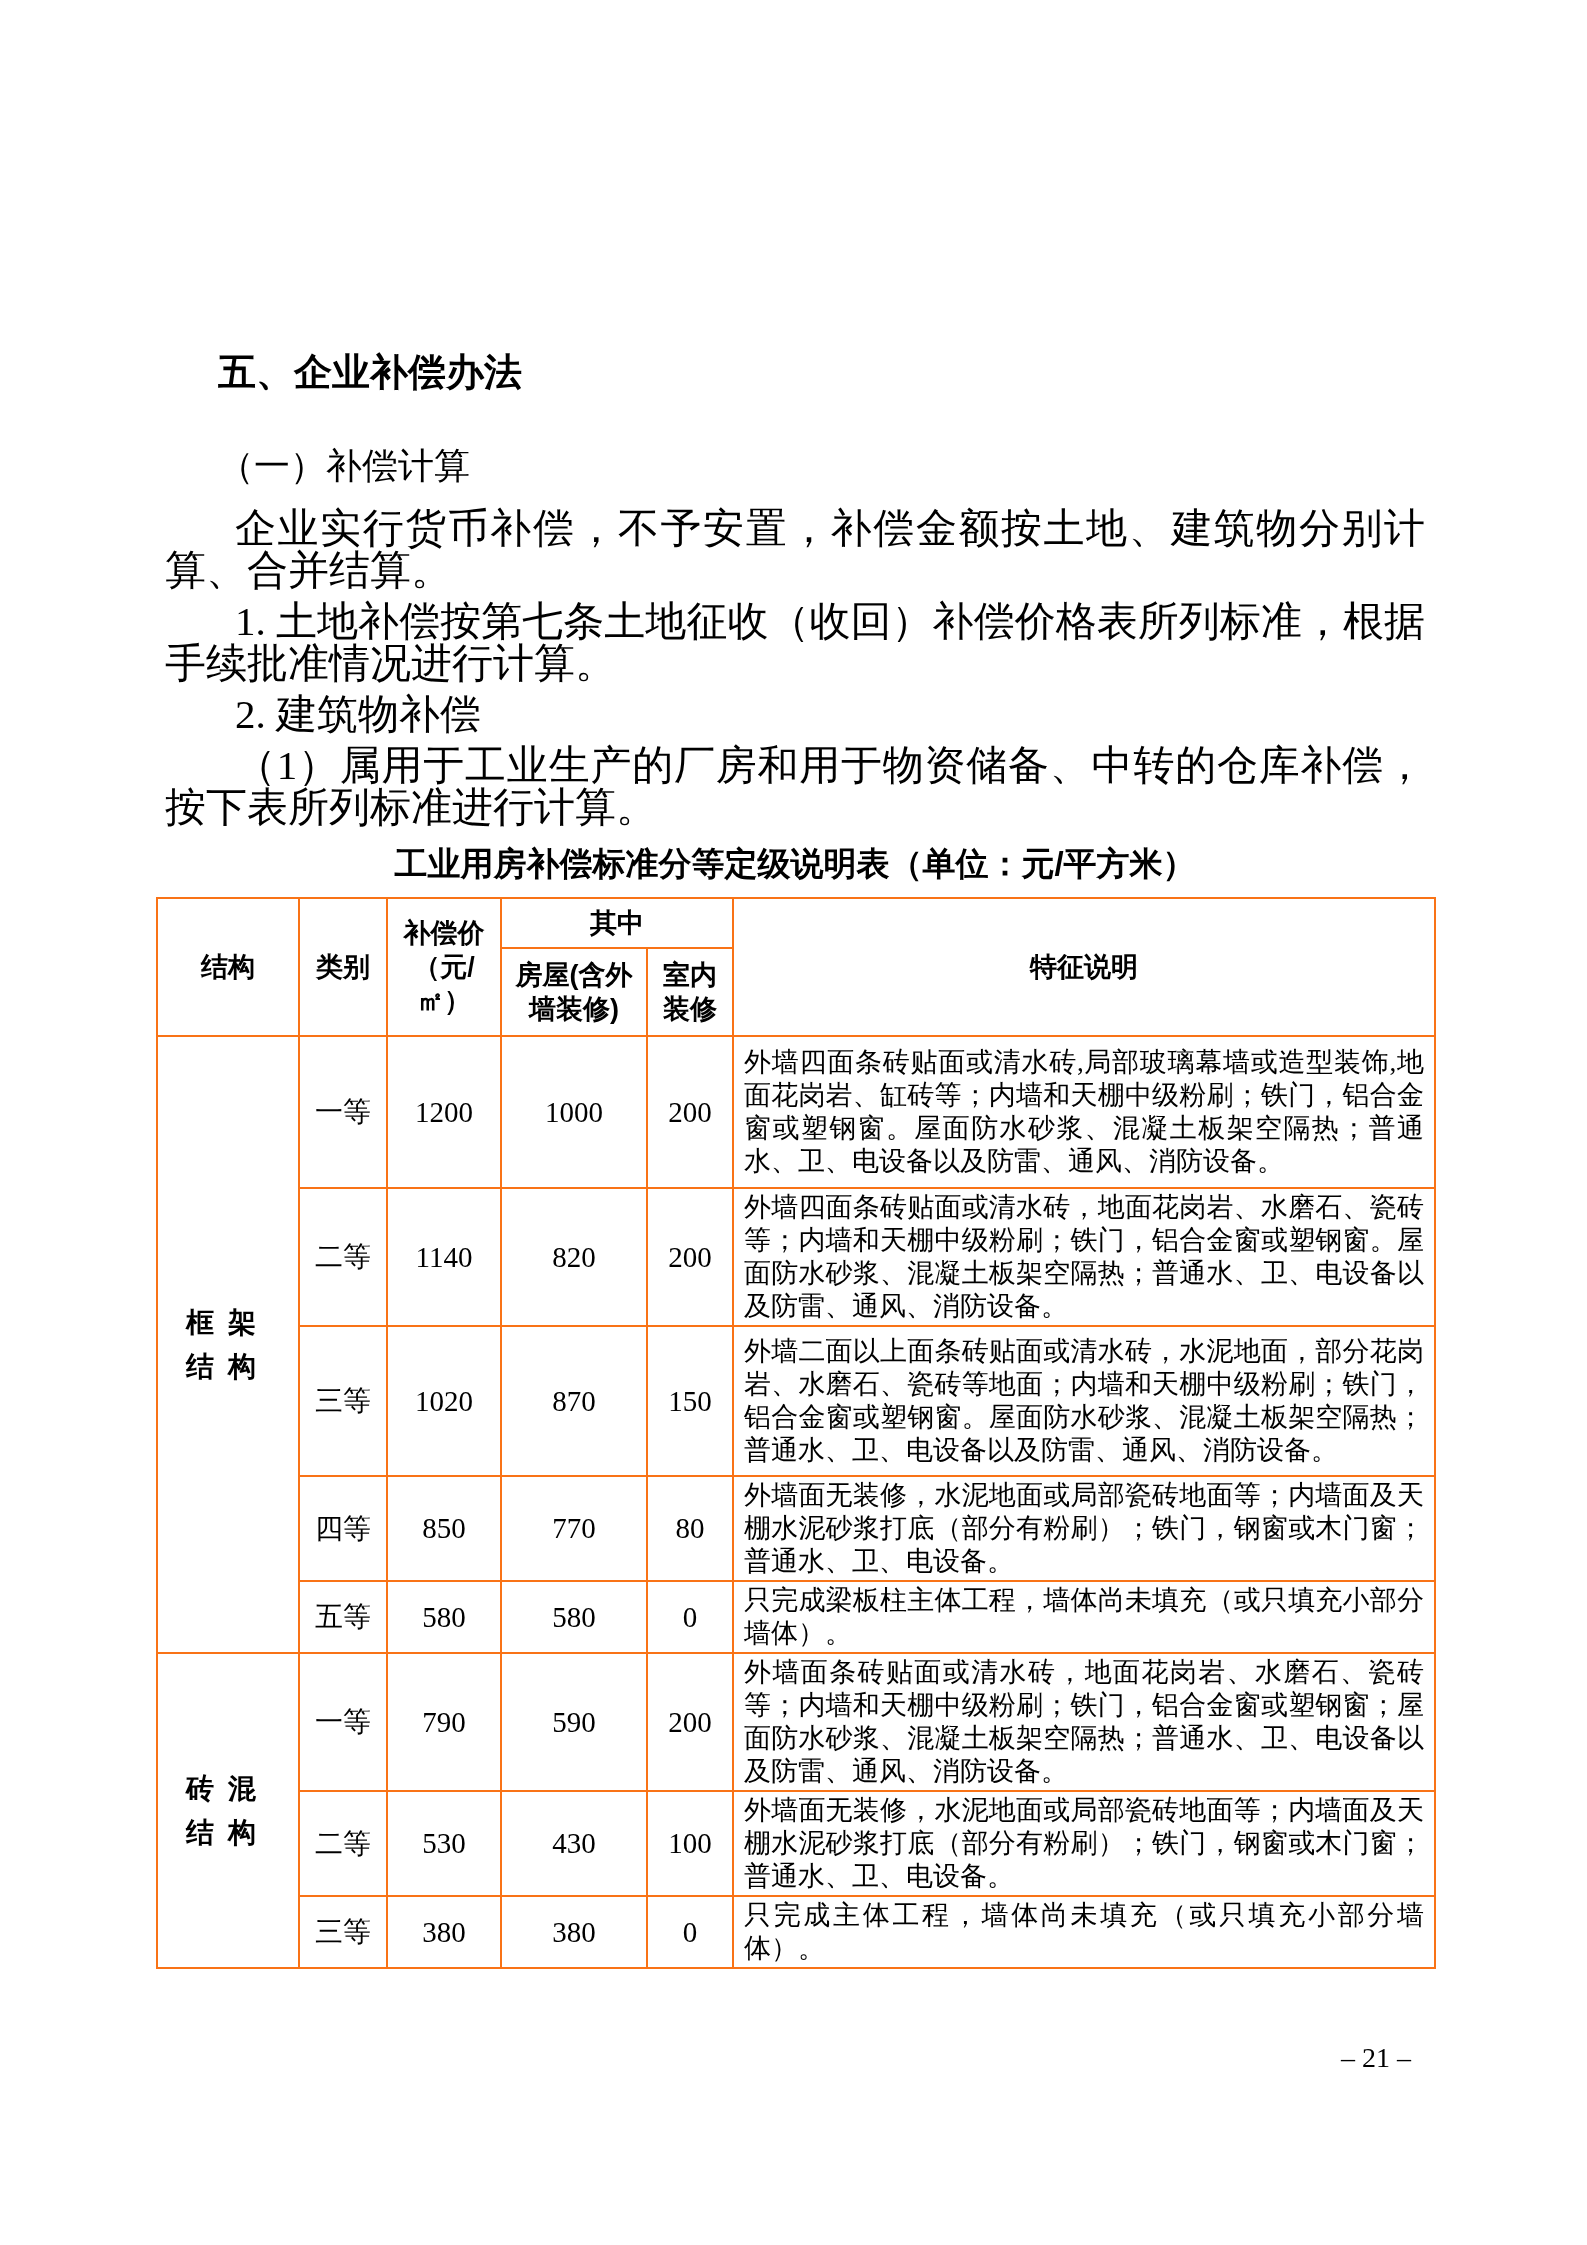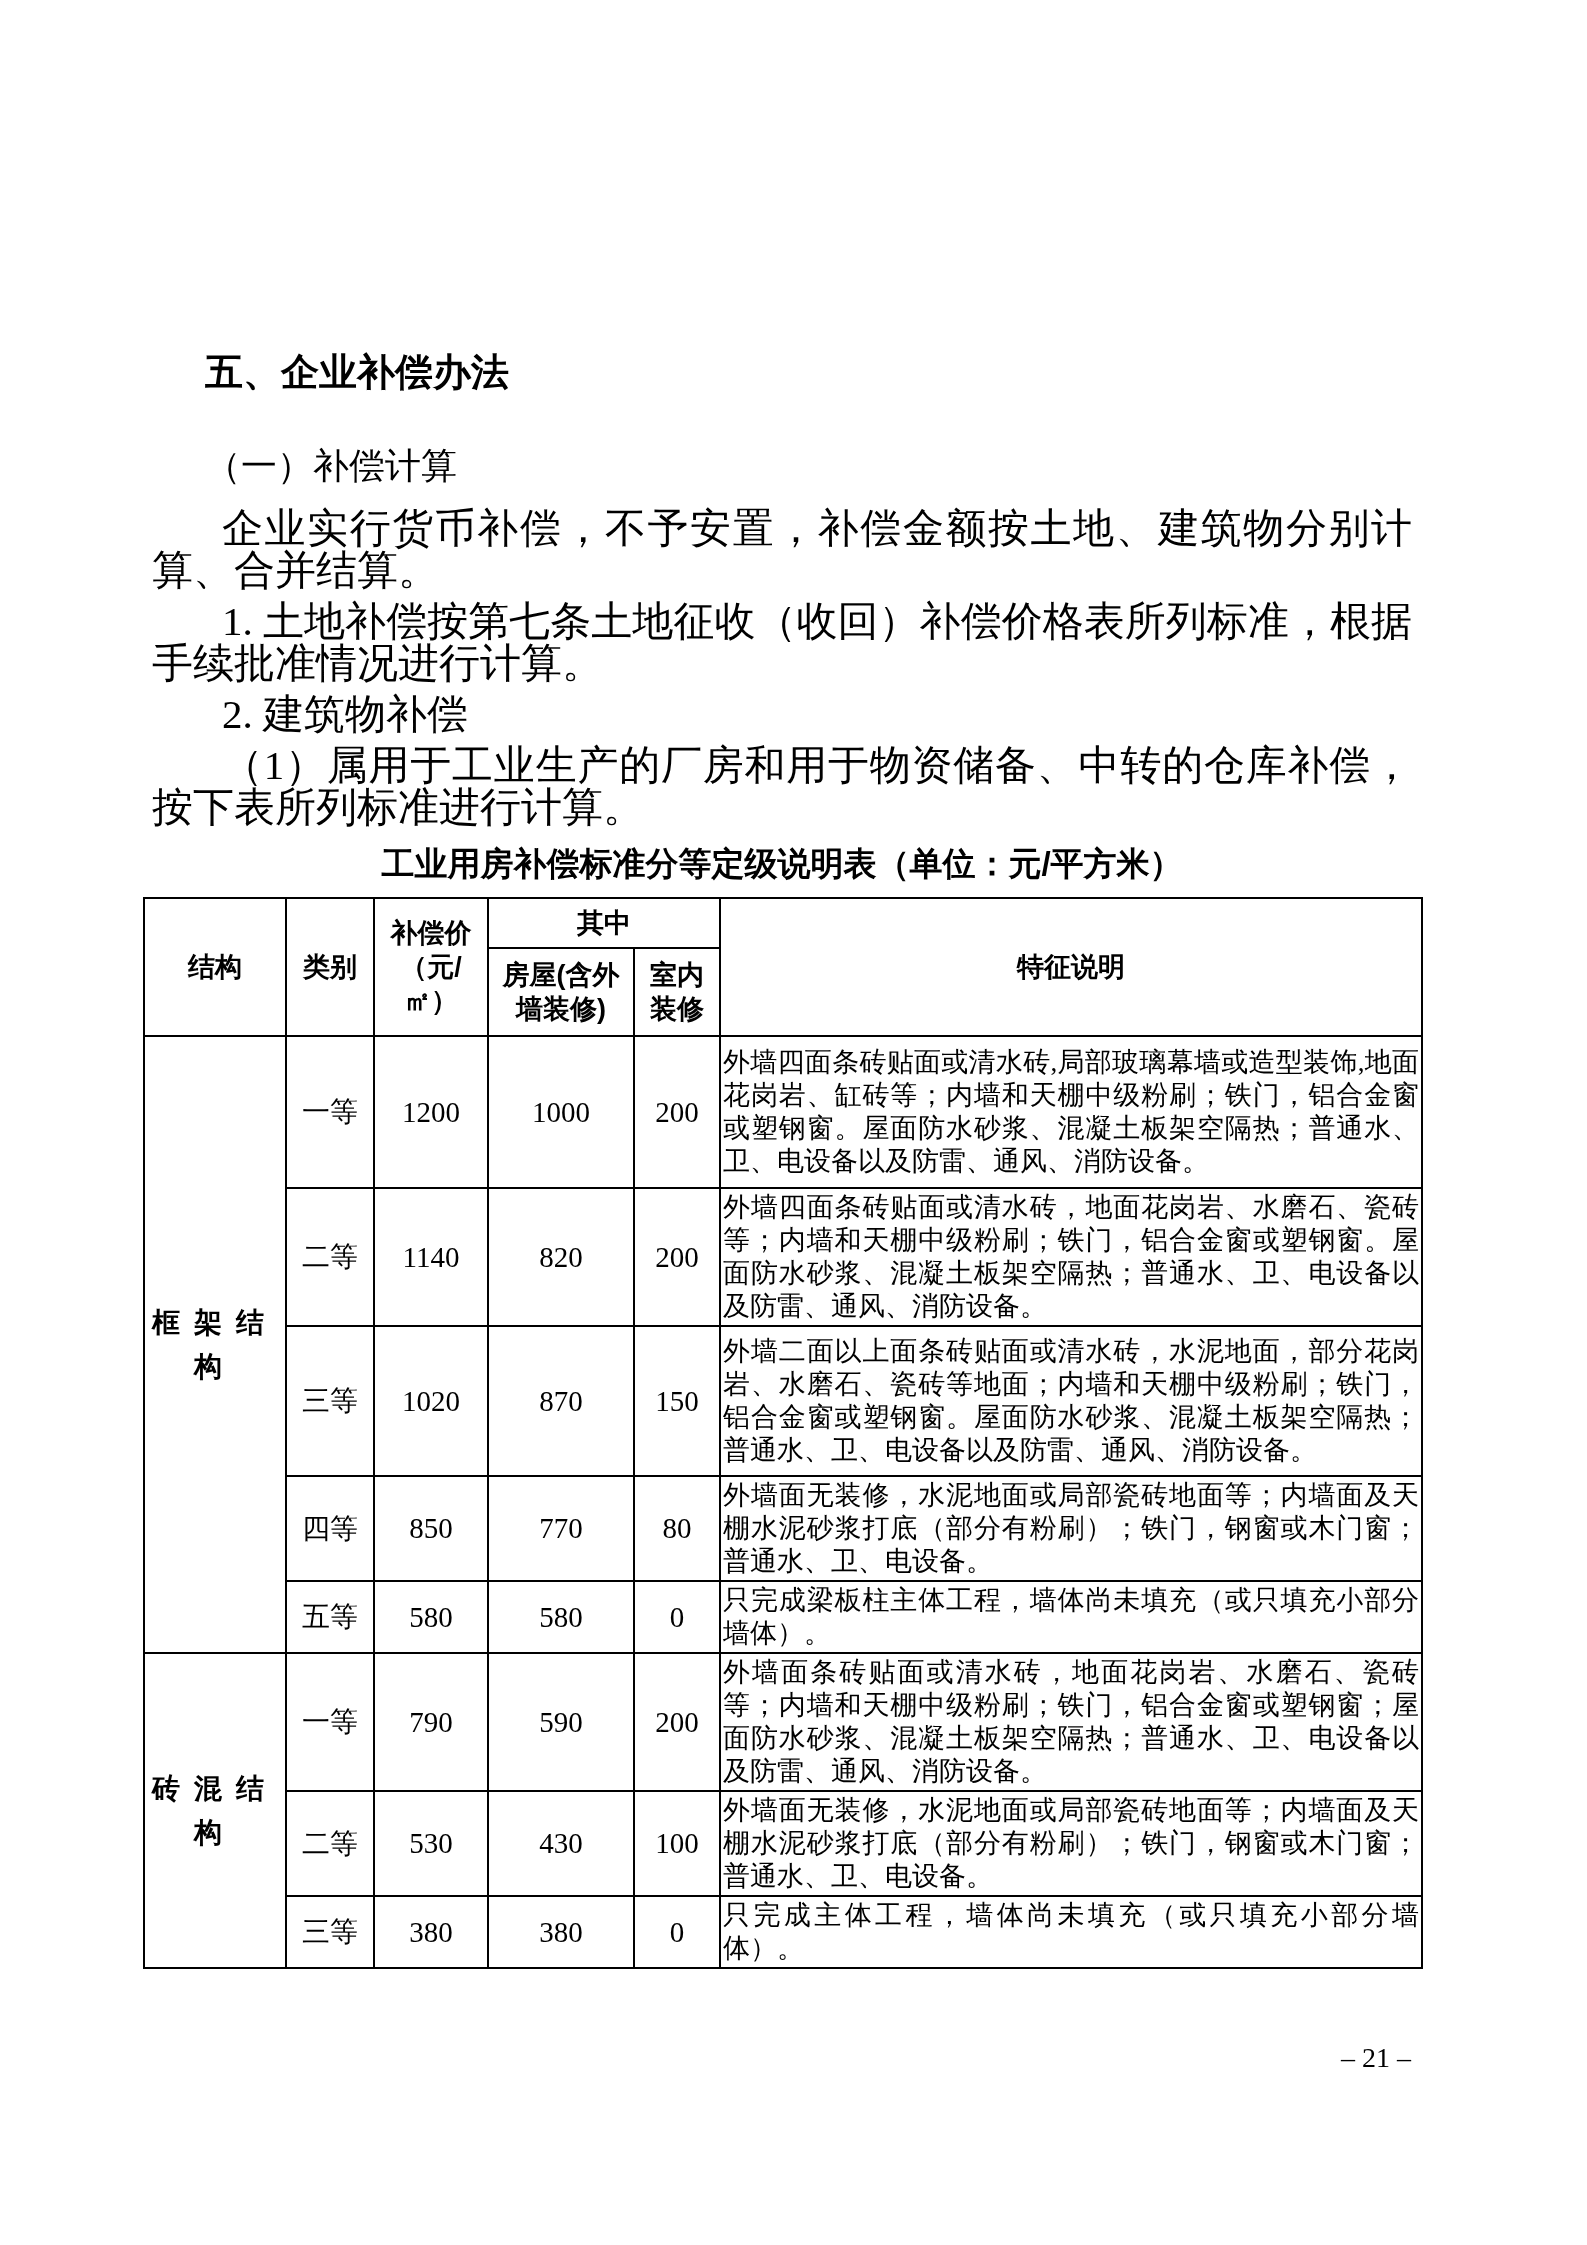--- a/index.html
+++ b/index.html
@@ -6,21 +6,21 @@
   body {
     width: 1587px;
     height: 2245px;
     background: #ffffff;
     position: relative;
     font-family: "Liberation Serif", serif;
     color: #000000;
   }
   .content {
     position: absolute;
-    left: 143px;
+    left: 156px;
     top: 340px;
     width: 1278px;
   }
   .h1 {
     font-family: "Liberation Sans", sans-serif;
     font-weight: bold;
     font-size: 38px;
     line-height: 64px;
     text-indent: 62px;
     margin: 0;
@@ -47,22 +47,22 @@
     text-align: center;
     margin: 4px 0 0 0;
   }
   table.comp {
     border-collapse: collapse;
     table-layout: fixed;
     width: 1278px;
     margin-top: 6px;
   }
   table.comp th, table.comp td {
-    border: 2px solid #000000;
-    padding: 2px 2px;
+    border: 2px solid #f97316;
+    padding: 2px 10px;
     vertical-align: middle;
     overflow: hidden;
   }
   table.comp th {
     font-family: "Liberation Sans", sans-serif;
     font-weight: bold;
     font-size: 27px;
     line-height: 34px;
     text-align: center;
   }

